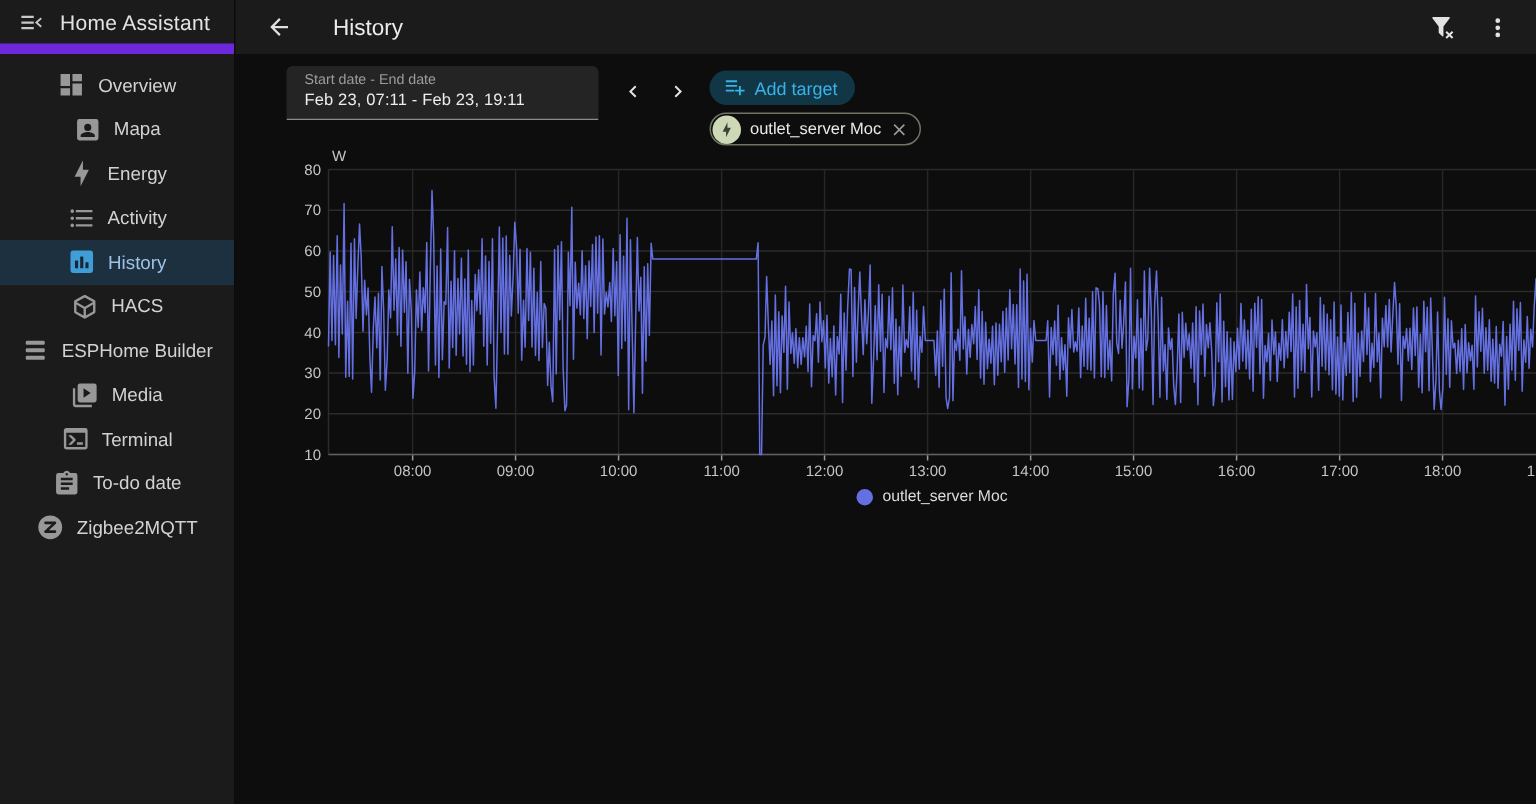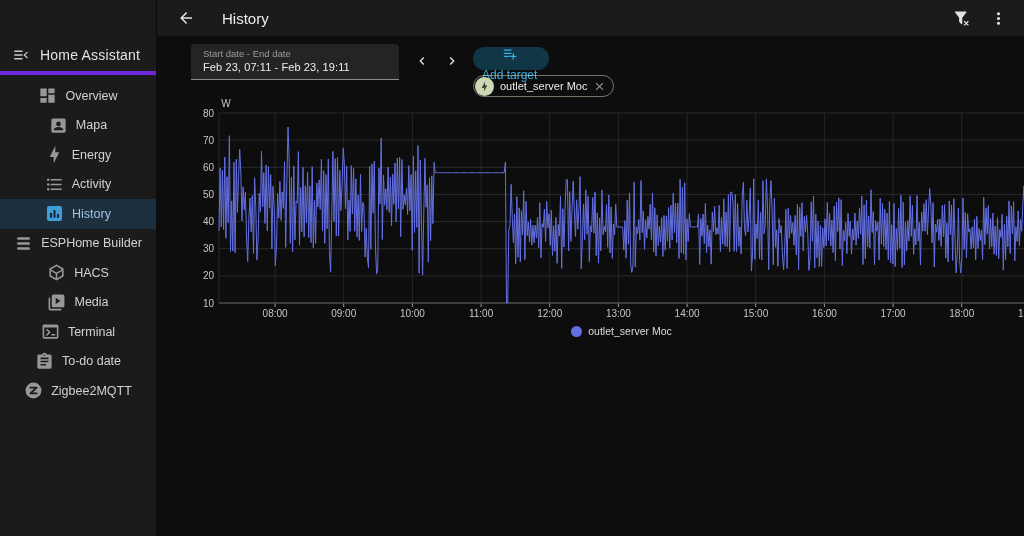--- a/index.html
+++ b/index.html
@@ -11,21 +11,21 @@
   }
   .app { display:flex; width:1024px; height:536px; }
 
   
   .sidebar {
     width:157px; flex-shrink:0; background:#1b1b1b;
     border-right:1px solid #0a0a0a; display:flex; flex-direction:column;
   }
   .sidebar-header {
     height:36px; display:flex; align-items:center; gap:10px;
-    padding:0 12px; border-bottom:4px solid #6d28d9; flex-shrink:0;margin-top:39px;
+    padding:0 12px; border-bottom:7px solid #6d28d9; flex-shrink:0;
   }
   .menu-btn { width:18px; height:18px; color:#c9c9c9; cursor:pointer; flex-shrink:0; }
   .menu-btn svg { width:100%; height:100%; display:block; }
   .ha-title { font-size:14px; font-weight:500; color:#e3e3e3; letter-spacing:.2px; white-space:nowrap; }
 
   .side-nav { padding-top:6px; }
   .side-item {
     height:29.5px; display:flex; align-items:center; gap:8px;
     padding:0 11px; cursor:pointer; color:#d2d2d2;
     font-size:12.5px; font-weight:500; white-space:nowrap;justify-content:center;
@@ -61,21 +61,21 @@
   .nav-arrows { margin-left:10px; height:34px; display:flex; align-items:center; gap:4px; }
   .arrow-btn { width:26px; height:26px; background:none; border:none; color:#e3e3e3;
     display:flex; align-items:center; justify-content:center; cursor:pointer; }
   .arrow-btn svg { width:16px; height:16px; display:block; }
 
   .target-col { margin-left:8px; display:flex; flex-direction:column; gap:5px; padding-top:3px; }
   .add-target {
     height:23px; border:none; border-radius:12px; background:#113746;
     color:#3ab1e8; font-size:12px; font-weight:500; font-family:inherit;
     display:inline-flex; align-items:center; gap:6px; padding:0 12px 0 9px;
-    width:fit-content; cursor:pointer;flex-direction:column;
+    width:fit-content; cursor:pointer;
   }
   .add-target .icon { width:15px; height:15px; }
   .add-target .icon svg { width:100%; height:100%; display:block; }
 
   .chip {
     height:22px; display:inline-flex; align-items:center; gap:6px;
     border:1px solid rgba(195,203,175,.55); border-radius:11px;
     padding:0 7px 0 1px; width:fit-content; cursor:pointer; background:transparent;
   }
   .chip-avatar { width:19px; height:19px; border-radius:50%; background:#cdd8b6;
@@ -148,34 +148,34 @@
               <rect x="6.3" y="11" width="2.6" height="6.5" rx="0.5" fill="#182634"></rect>
               <rect x="10.7" y="7.5" width="2.6" height="10" rx="0.5" fill="#182634"></rect>
               <rect x="15.1" y="12.5" width="2.6" height="5" rx="0.5" fill="#182634"></rect>
             </svg>
           </span>
           <span>History</span>
         </div>
         <div class="side-item">
           <span class="icon">
             <svg viewBox="0 0 24 24" fill="currentColor">
+              <path d="M21 16.5c0 .38-.21.71-.53.88l-7.9 4.44c-.16.12-.36.18-.57.18-.21 0-.41-.06-.57-.18l-7.9-4.44A.99.99 0 0 1 3 16.5v-9c0-.38.21-.71.53-.88l7.9-4.44c.16-.12.36-.18.57-.18.21 0 .41.06.57.18l7.9 4.44c.32.17.53.5.53.88v9M12 4.15 5.04 8.07 12 11.97l6.96-3.9L12 4.15M5 15.91l6 3.38v-5.71L5 10.21v5.7m14 0v-5.7l-6 3.37v5.71l6-3.38z"></path>
+            </svg>
+          </span>
+          <span>HACS</span>
+        </div>
+        <div class="side-item">
+          <span class="icon">
+            <svg viewBox="0 0 24 24" fill="currentColor">
               <rect x="4" y="4" width="16" height="3.4" rx="1"></rect>
               <rect x="4" y="10.3" width="16" height="3.4" rx="1"></rect>
               <rect x="4" y="16.6" width="16" height="3.4" rx="1"></rect>
             </svg>
           </span>
           <span>ESPHome Builder</span>
-        </div>
-        <div class="side-item">
-          <span class="icon">
-            <svg viewBox="0 0 24 24" fill="currentColor">
-              <path d="M21 16.5c0 .38-.21.71-.53.88l-7.9 4.44c-.16.12-.36.18-.57.18-.21 0-.41-.06-.57-.18l-7.9-4.44A.99.99 0 0 1 3 16.5v-9c0-.38.21-.71.53-.88l7.9-4.44c.16-.12.36-.18.57-.18.21 0 .41.06.57.18l7.9 4.44c.32.17.53.5.53.88v9M12 4.15 5.04 8.07 12 11.97l6.96-3.9L12 4.15M5 15.91l6 3.38v-5.71L5 10.21v5.7m14 0v-5.7l-6 3.37v5.71l6-3.38z"></path>
-            </svg>
-          </span>
-          <span>HACS</span>
         </div>
         <div class="side-item">
           <span class="icon">
             <svg viewBox="0 0 24 24" fill="currentColor">
               <path d="M4 6H2v14a2 2 0 0 0 2 2h14v-2H4V6m16-4H8a2 2 0 0 0-2 2v12a2 2 0 0 0 2 2h12a2 2 0 0 0 2-2V4a2 2 0 0 0-2-2m-9 12V6l6 4-6 4z"></path>
             </svg>
           </span>
           <span>Media</span>
         </div>
         <div class="side-item">

